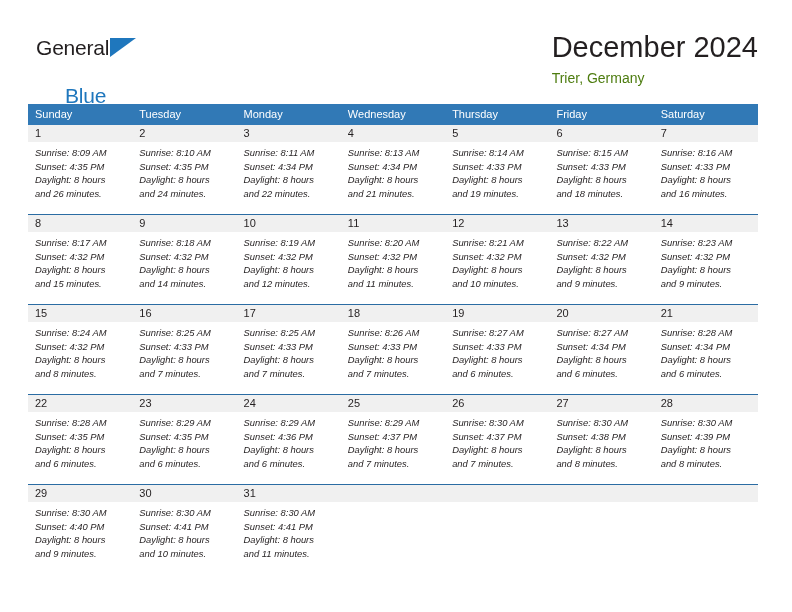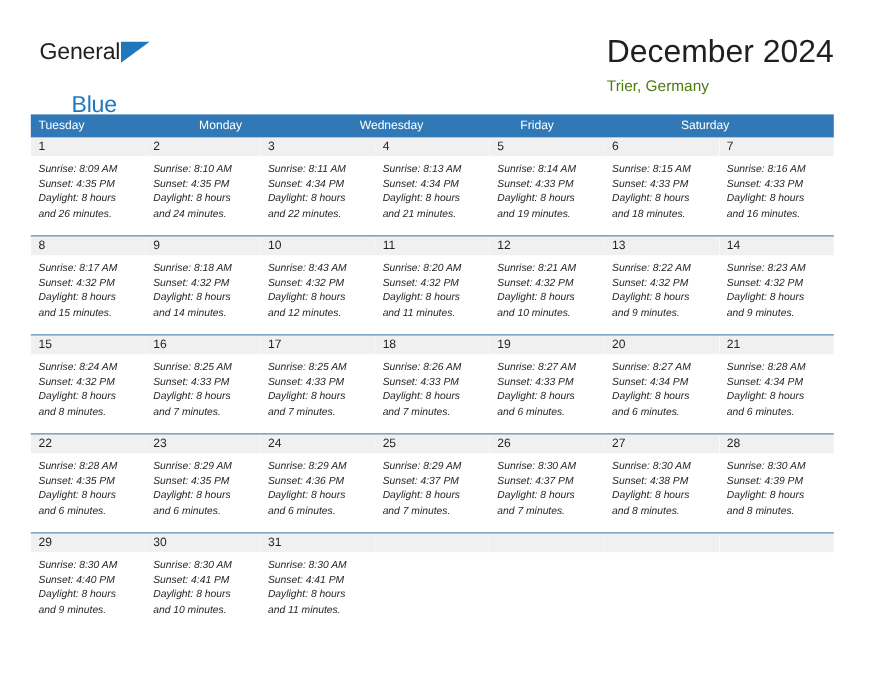--- a/index.html
+++ b/index.html
@@ -173,23 +173,25 @@
     <div class="title-block">
       <div class="cal-title">December 2024</div>
       <div class="cal-subtitle">Trier, Germany</div>
     </div>
 
   </div>
 
   <div class="calendar">
 
     <div class="weekday-row">
+      <div class="weekday-cell">Sunday</div>
       <div class="weekday-cell">Tuesday</div>
       <div class="weekday-cell">Monday</div>
       <div class="weekday-cell">Wednesday</div>
+      <div class="weekday-cell">Thursday</div>
       <div class="weekday-cell">Friday</div>
       <div class="weekday-cell">Saturday</div>
     </div>
 
     <div id="weeks-container">
         <div class="week-row">
           <div class="day-cell">
             <div class="day-number-band">
               <span class="day-number">1</span>
             </div>
@@ -288,21 +290,21 @@
               <div>Sunset: 4:32 PM</div>
               <div>Daylight: 8 hours</div>
               <div>and 14 minutes.</div>
             </div>
           </div>
           <div class="day-cell">
             <div class="day-number-band">
               <span class="day-number">10</span>
             </div>
             <div class="day-info">
-              <div>Sunrise: 8:43 AM</div>
+              <div>Sunrise: 8:19 AM</div>
               <div>Sunset: 4:32 PM</div>
               <div>Daylight: 8 hours</div>
               <div>and 12 minutes.</div>
             </div>
           </div>
           <div class="day-cell">
             <div class="day-number-band">
               <span class="day-number">11</span>
             </div>
             <div class="day-info">

